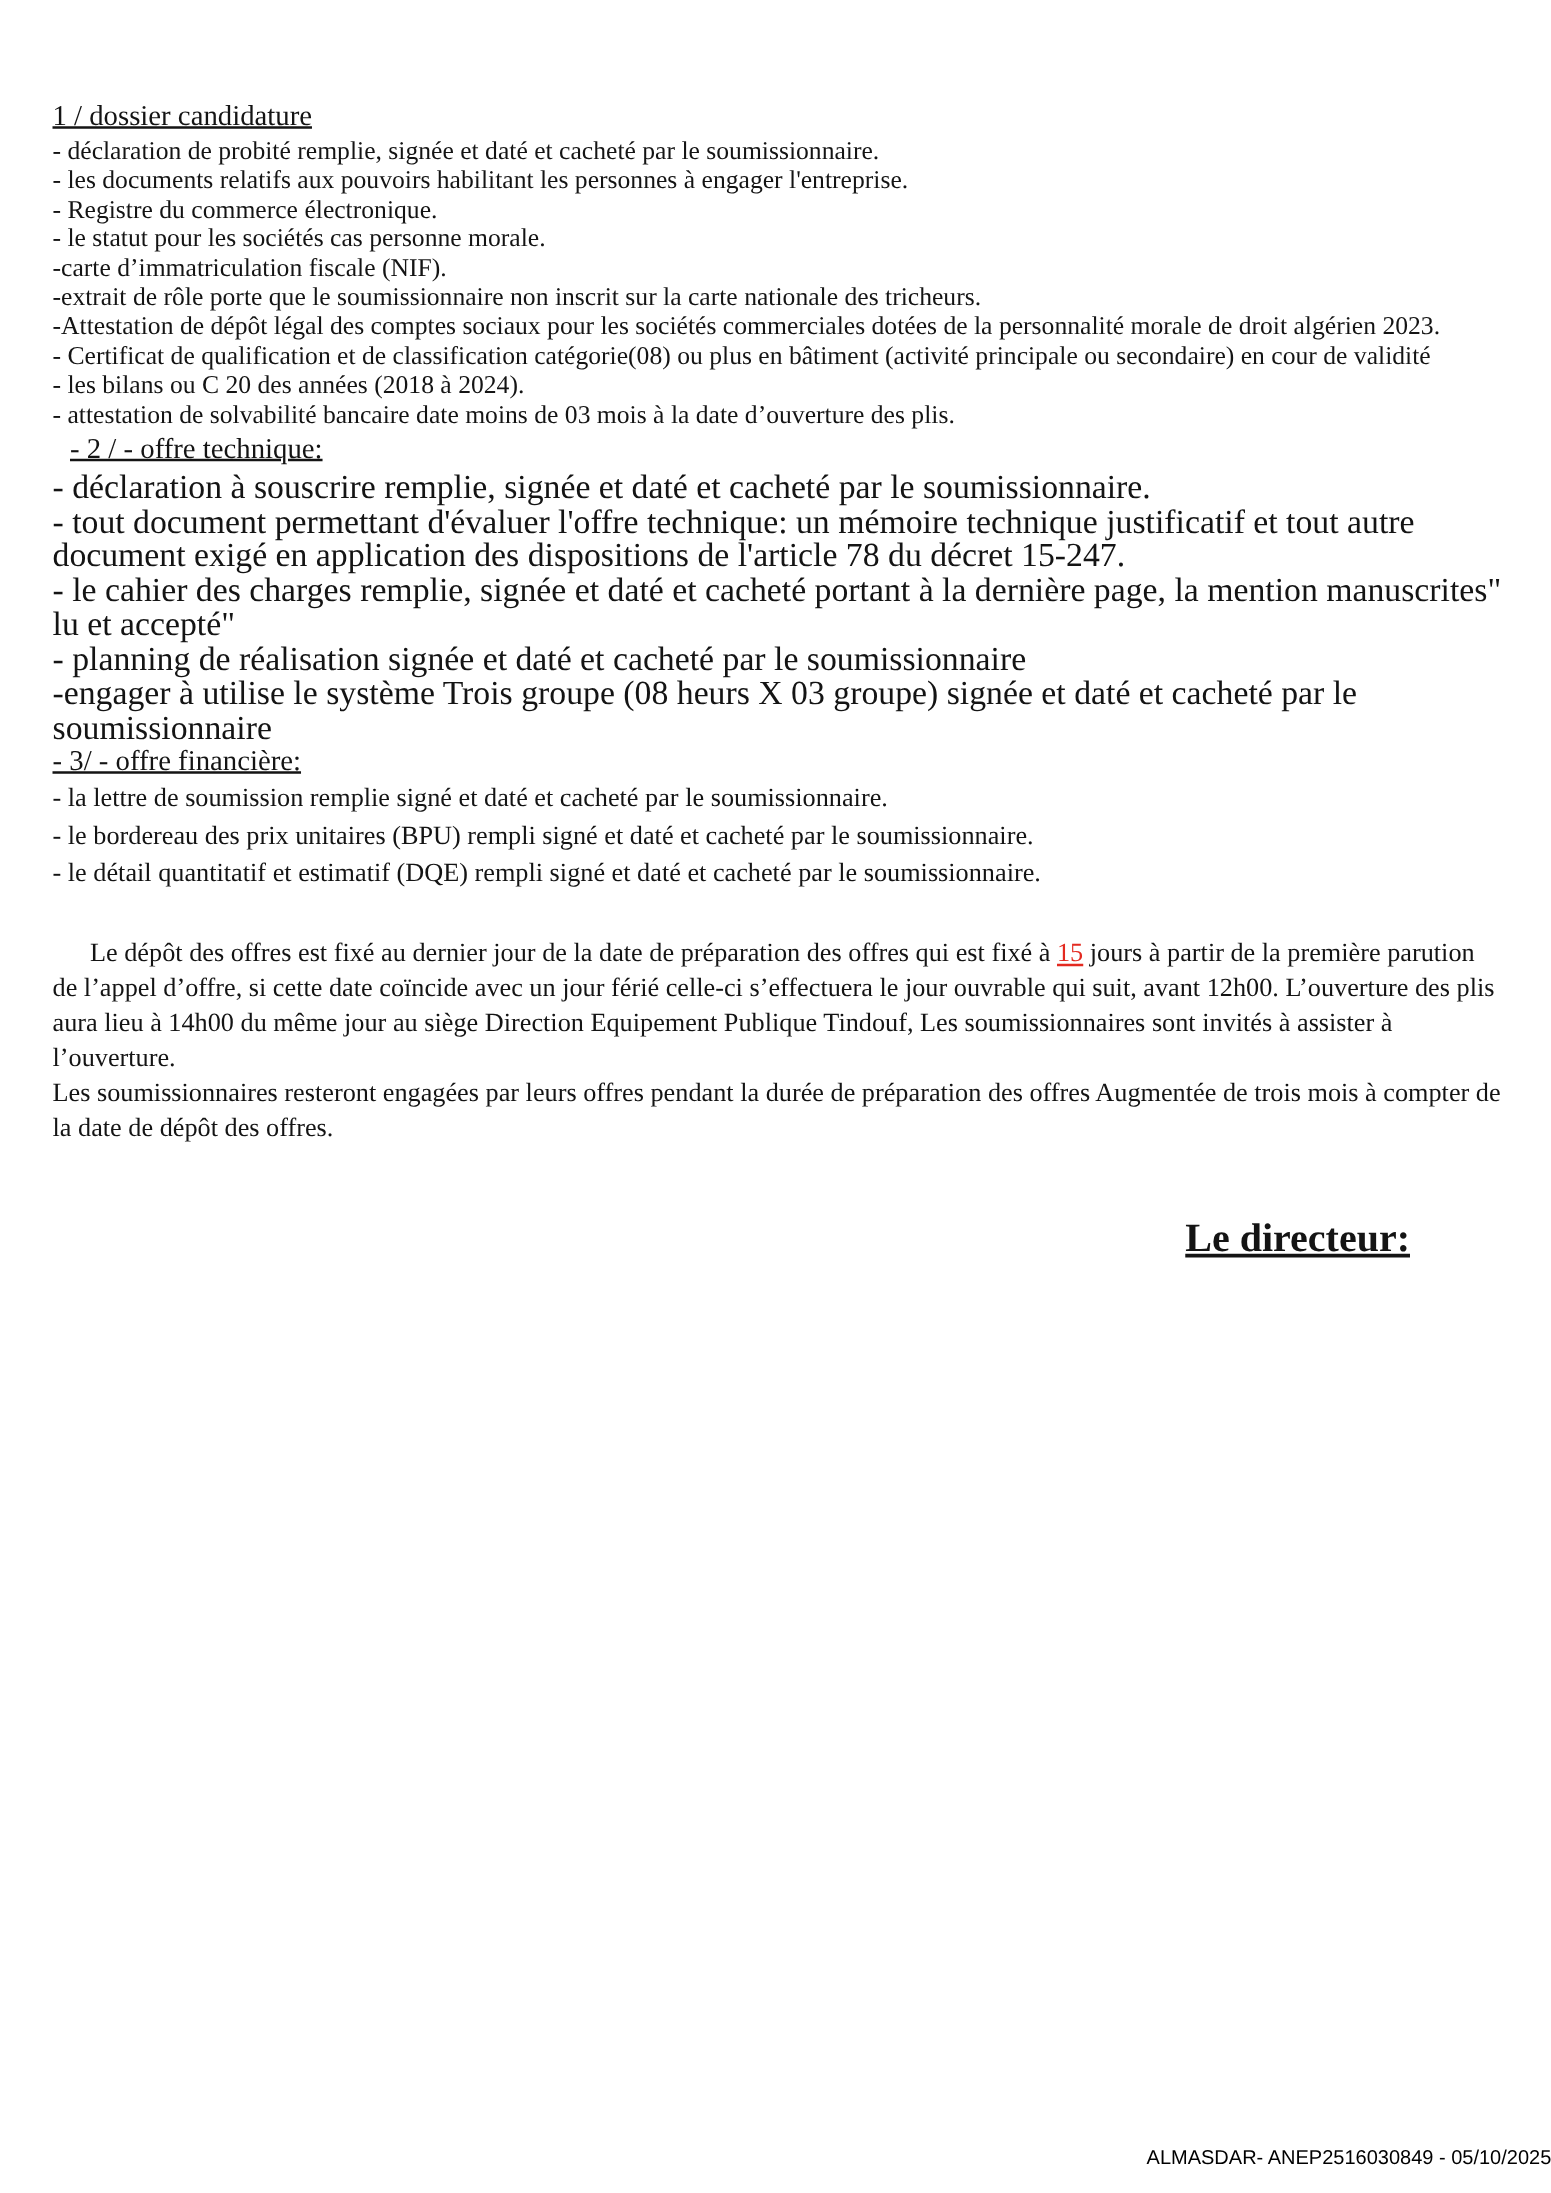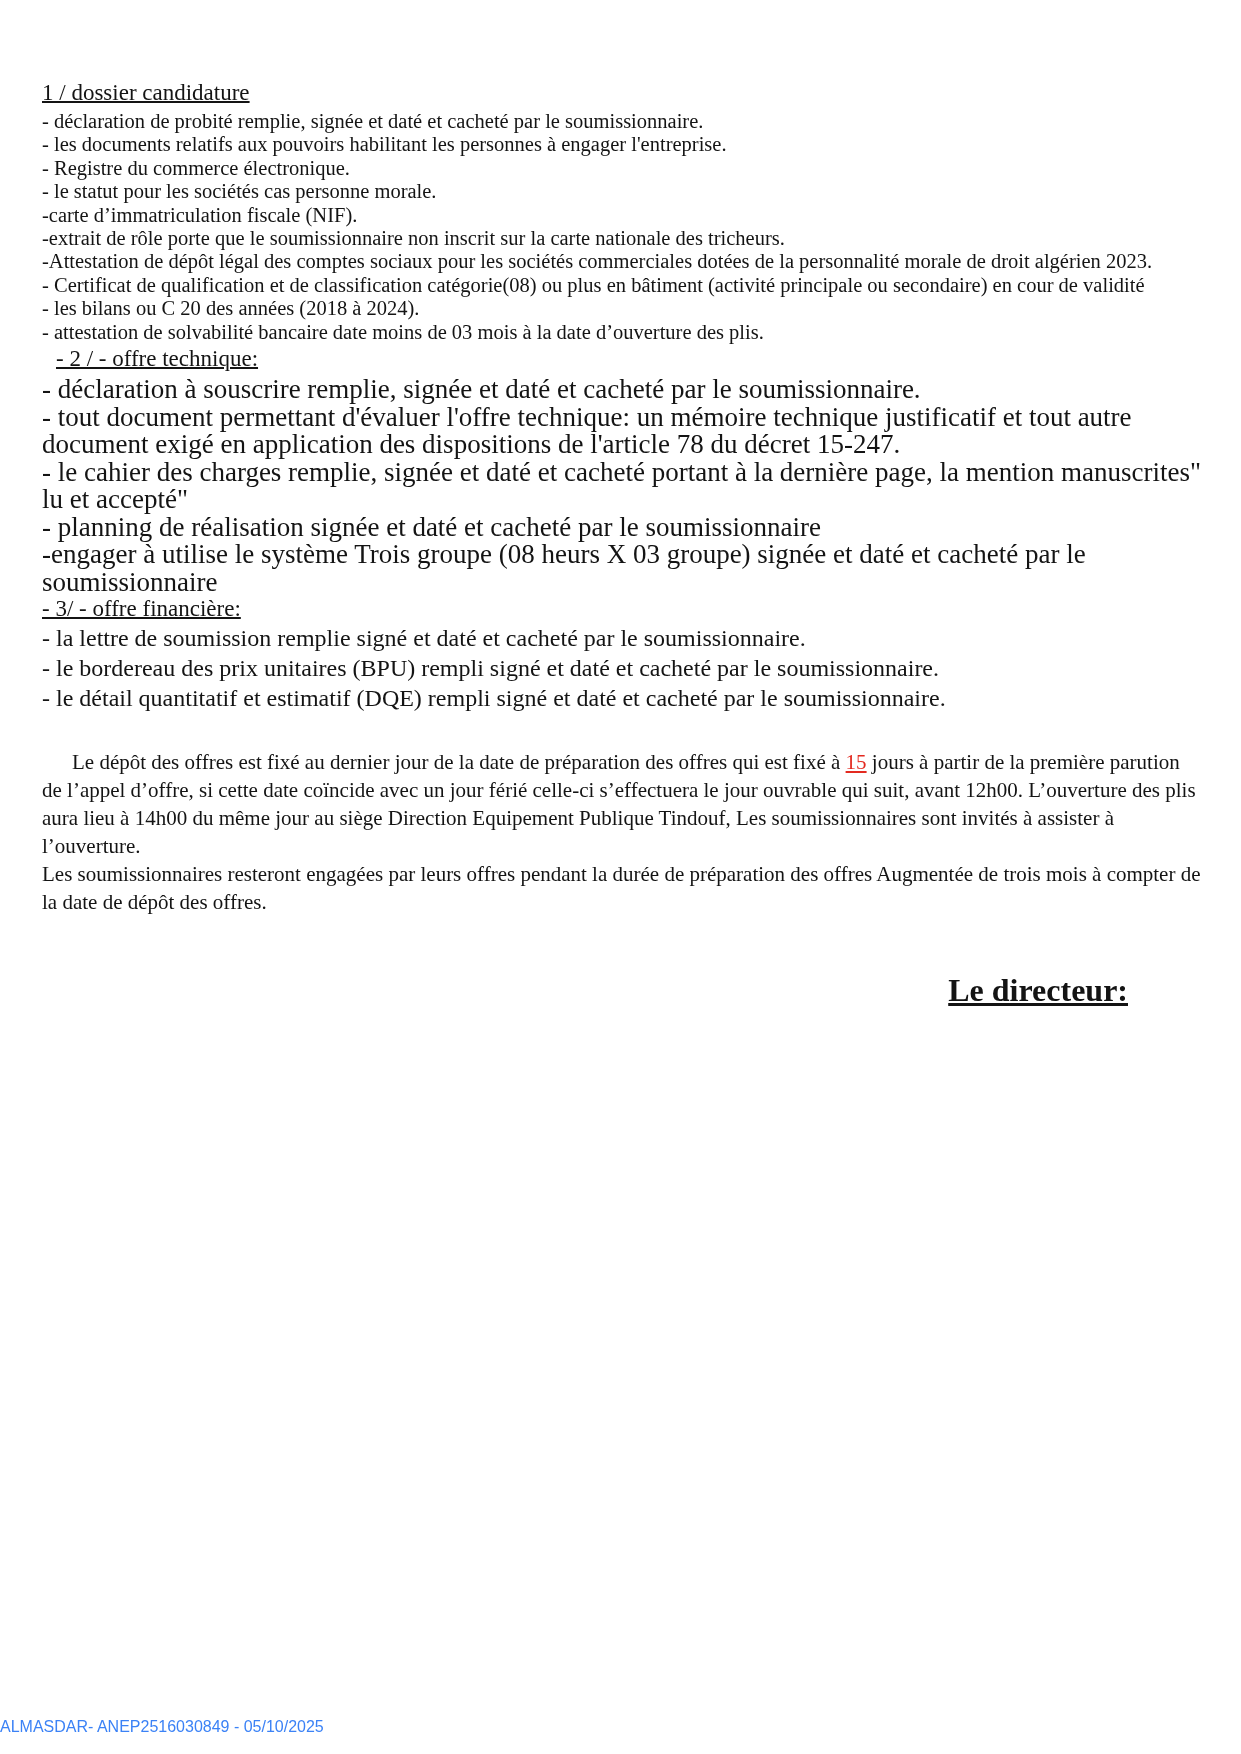--- a/index.html
+++ b/index.html
@@ -30,21 +30,21 @@
   .sec1 .doc-line {
     font-size: 20.5px;
     line-height: 23.4px;
   }
   .sec2 { margin-top: 2px; }
   .sec2 .doc-line {
     font-size: 27px;
     line-height: 27.5px;
   }
   .sec3 .doc-line {
-    font-size: 24px;
+    font-size: 21px;
     line-height: 24px;
     margin-bottom: 6px;
   }
   .closing {
     margin-top: 38px;
     font-size: 21px;
     line-height: 28px;
   }
   .closing .para-deposit { text-indent: 30px; }
   .red { color: #e32a20; text-decoration: underline; }
@@ -55,24 +55,24 @@
     font-weight: bold;
     font-size: 32px;
     text-decoration: underline;
     text-decoration-thickness: 3px;
   }
   .footer {
     position: absolute;
     bottom: 18px;
     left: 0;
     width: 100%;
-    text-align: left;
+    text-align: right;
     font-family: "Liberation Sans", "DejaVu Sans", sans-serif;
     font-size: 16px;
-    color: #3b82f6;
+    color: #000000;
   }
 </style>
 </head>
 <body>
 
 <div class="content">
 
   <div class="section sec1">
     <div class="section-title">1 / dossier candidature</div>
     <div class="section-items">

